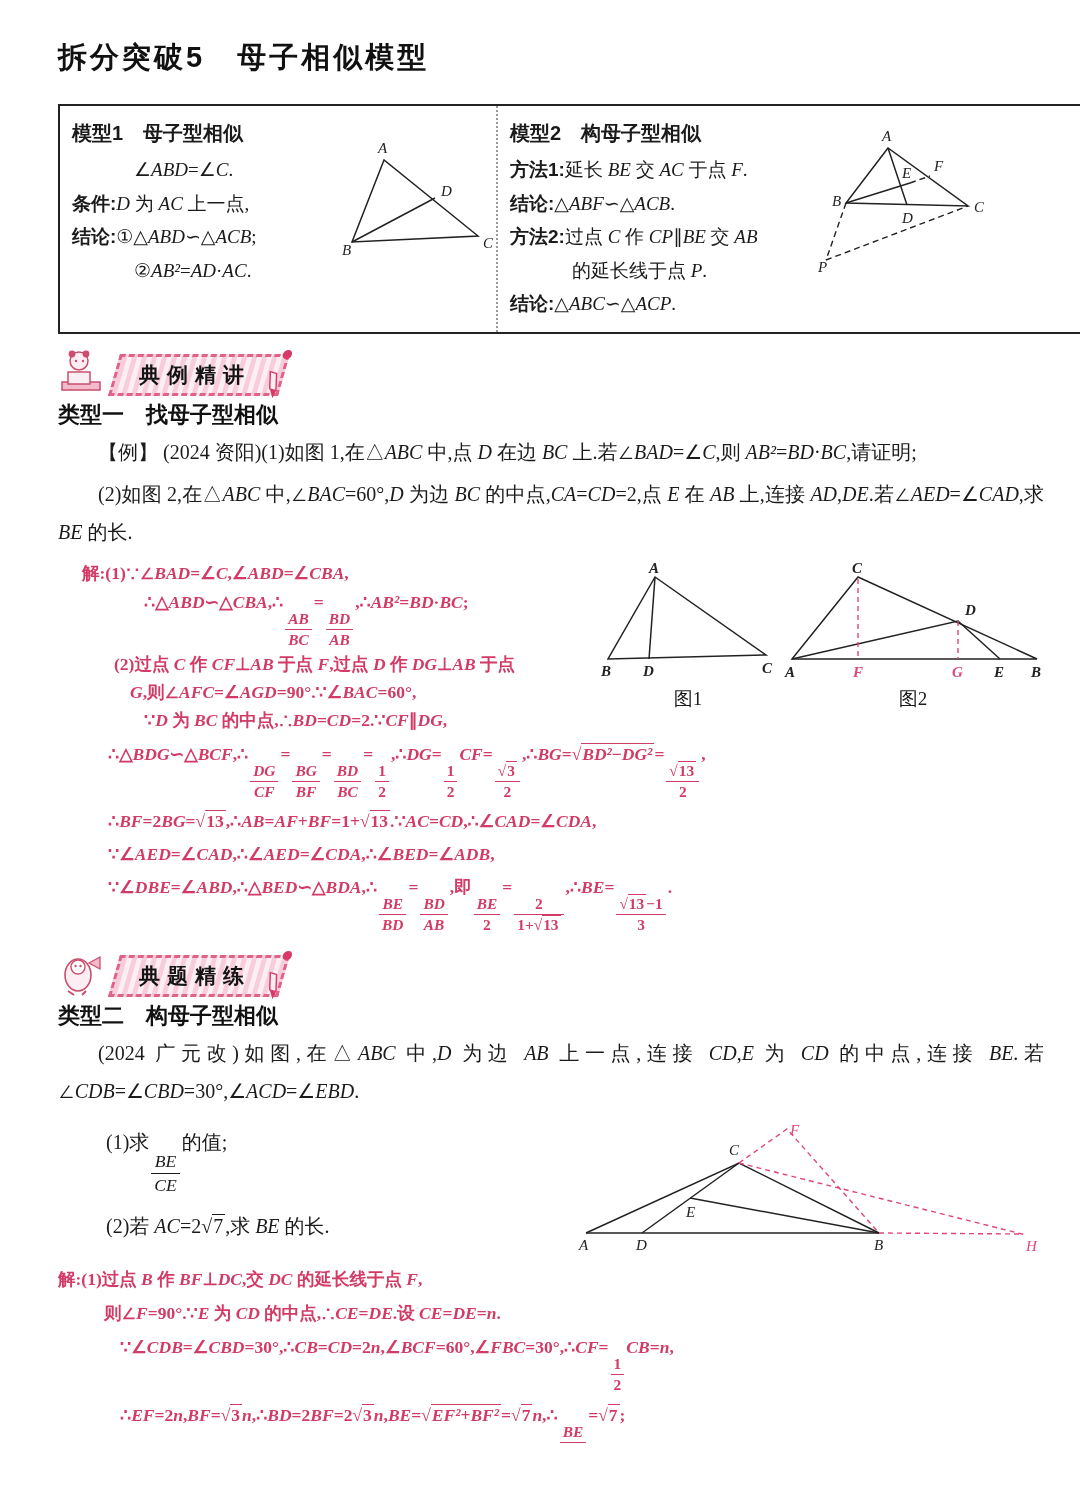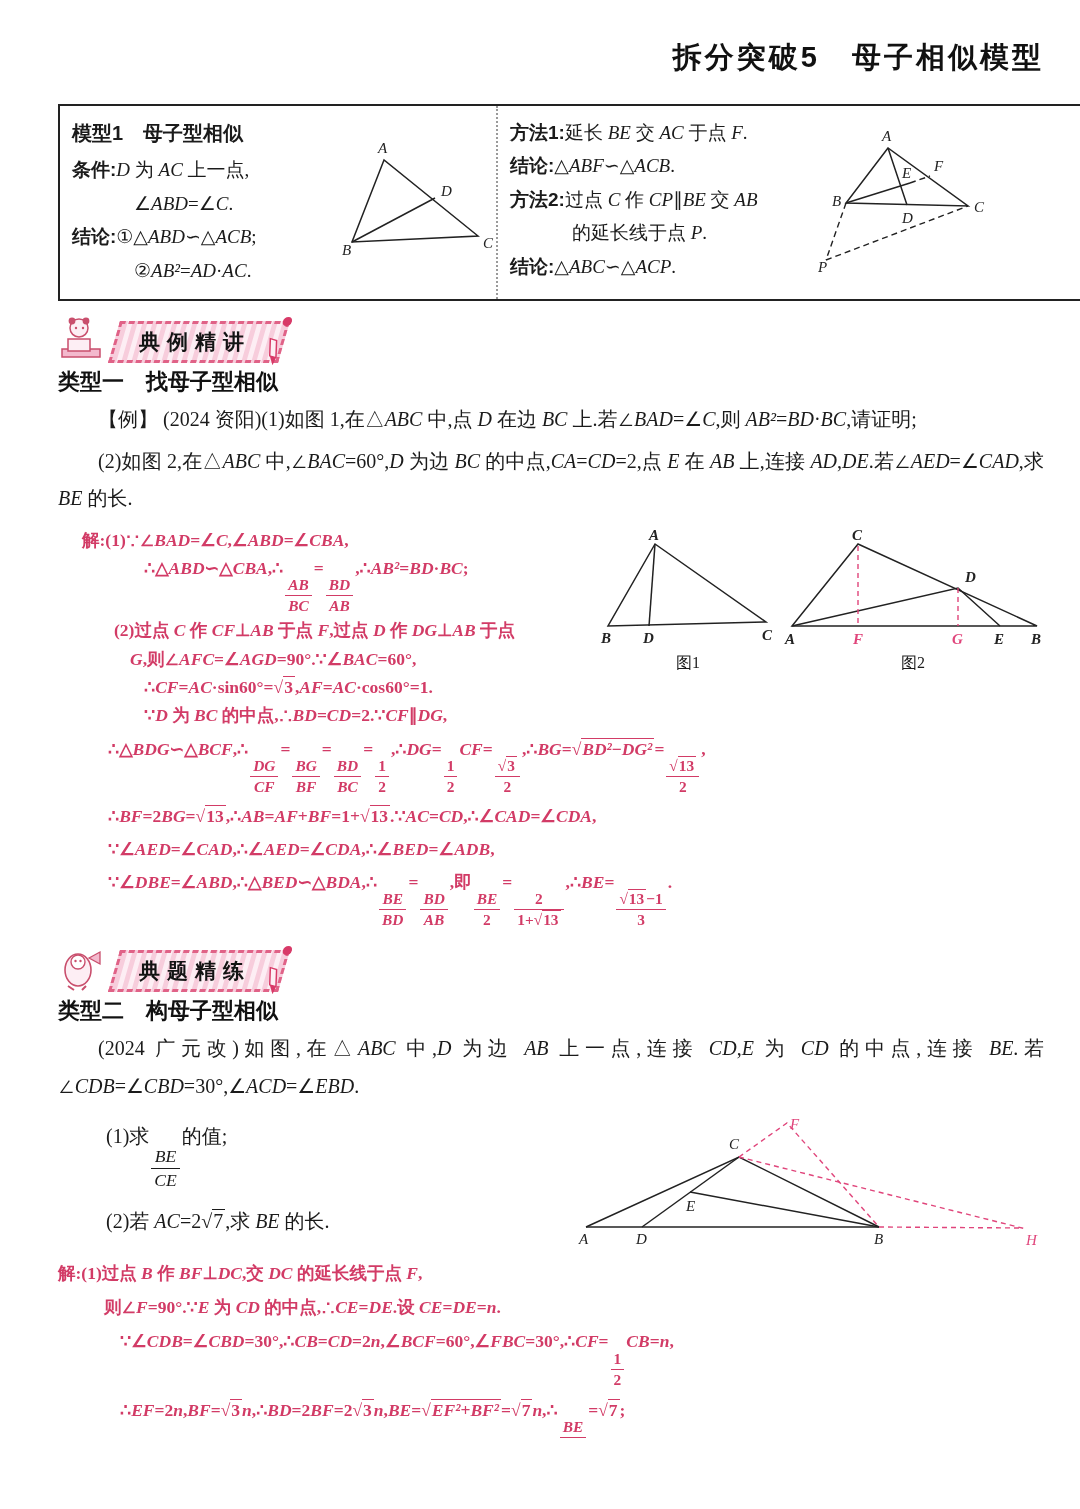--- a/index.html
+++ b/index.html
@@ -1,21 +1,21 @@
 <!DOCTYPE html>
 <html><head>
 <meta charset="utf-8">
 <style>
   * { margin:0; padding:0; box-sizing:border-box; }
   html,body { background:#f6f6f4; }
   body { width:1080px; height:1509px; margin:0 auto; background:#ffffff;
          font-family:"Liberation Serif", serif; color:#1b1b1b; overflow:hidden;
          padding:38px 36px 0 58px; }
   
-  .page-title { text-align:right; font-family:"Liberation Sans", sans-serif;
+  .page-title { text-align:left; font-family:"Liberation Sans", sans-serif;
                 font-weight:700; font-size:29px; letter-spacing:3px; color:#111; }
   
   .models-box { margin-top:26px; border:2px solid #222; display:flex; width:1059px; }
   .model-panel { padding:10px 6px 12px 12px; position:relative; font-size:19px; line-height:1.76; }
   .model-1 { width:438px; border-right:2px dotted #9a9a9a; }
   .model-2 { width:504px; }
   .model-title { font-family:"Liberation Sans", sans-serif; font-weight:700; font-size:20px; margin-bottom:2px; }
   .m-row { white-space:nowrap; }
   .lbl { font-family:"Liberation Sans", sans-serif; font-weight:700; }
   .m-ind1 { padding-left:62px; }
@@ -41,21 +41,21 @@
   
   .type-heading { font-family:"Liberation Sans", sans-serif; font-weight:700;
                   font-size:22px; margin-top:4px; color:#111; }
   .problem p { font-size:20px; line-height:1.88; text-align:justify; text-indent:2em; margin-top:4px; }
   
   .sol { color:#d23b66; font-weight:700; font-size:17.5px; }
   .sol-flex { display:flex; margin-top:8px;margin-left:24px; }
   .sol-left { width:556px; }
   .sol-left .sl { line-height:1.62; white-space:nowrap; }
   .sol-figs { flex:1; display:flex; gap:4px; padding-top:4px; }
-  .figcap { text-align:center; font-weight:400; color:#1b1b1b; font-size:16px; margin-top:0px; }
+  .figcap { text-align:center; font-weight:400; color:#1b1b1b; font-size:19px; margin-top:0px; }
   .sol-full .sl { line-height:1.55; margin-top:6px; white-space:nowrap; }
   
   i { font-style:italic; }
   .frac { display:inline-flex; flex-direction:column; text-align:center;
           vertical-align:-1.05em; line-height:1.3; margin:0 2px; font-size:0.88em; }
   .fn { border-bottom:1.7px solid currentColor; padding:0 3px; }
   .fd { padding:0 3px; }
   .sq { white-space:nowrap; }
   .rad { border-top:1.7px solid currentColor; padding:0 2px 0 1px; }
   
@@ -66,34 +66,35 @@
   .sol2 .sl { line-height:1.6; margin-top:6px; white-space:nowrap; }
 </style>
 </head>
 <body>
 
 <div class="page-title">拆分突破5　母子相似模型</div>
 
 <div class="models-box">
   <div class="model-panel model-1">
     <div class="model-title">模型1　母子型相似</div>
+    <div class="m-row m-ind1"><span>∠<i>ABD</i>=∠<i>C</i>.</span></div>
     <div class="m-row"><span class="lbl">条件:</span><span><i>D</i> 为 <i>AC</i> 上一点,</span></div>
-    <div class="m-row m-ind1"><span>∠<i>ABD</i>=∠<i>C</i>.</span></div>
     <div class="m-row"><span class="lbl">结论:</span><span>①△<i>ABD</i>∽△<i>ACB</i>;</span></div>
     <div class="m-row m-ind1"><span>②<i>AB²</i>=<i>AD</i>·<i>AC</i>.</span></div>
     <svg class="m-fig1" width="152" height="118" viewBox="0 0 152 118">
       <path class="fig-line" d="M42,20 L10,102 L136,96 Z"></path>
       <path class="fig-line" d="M10,102 L93,58"></path>
       <text x="36" y="13">A</text>
       <text x="99" y="56">D</text>
       <text x="0" y="115">B</text>
       <text x="141" y="108">C</text>
     </svg>
   </div>
   <div class="model-panel model-2">
+    <div class="model-title">模型2　构母子型相似</div>
     <div class="m-row"><span class="lbl">方法1:</span><span>延长 <i>BE</i> 交 <i>AC</i> 于点 <i>F</i>.</span></div>
     <div class="m-row"><span class="lbl">结论:</span><span>△<i>ABF</i>∽△<i>ACB</i>.</span></div>
     <div class="m-row"><span class="lbl">方法2:</span><span>过点 <i>C</i> 作 <i>CP</i>∥<i>BE</i> 交 <i>AB</i></span></div>
     <div class="m-row m-ind1"><span>的延长线于点 <i>P</i>.</span></div>
     <div class="m-row"><span class="lbl">结论:</span><span>△<i>ABC</i>∽△<i>ACP</i>.</span></div>
     <svg class="m-fig2" width="188" height="152" viewBox="0 0 188 152">
       <path class="fig-line" d="M70,22 L28,77 L150,80 Z"></path>
       <path class="fig-line" d="M70,22 L89,79"></path>
       <path class="fig-line" d="M28,77 L92,57"></path>
       <path class="fig-dash" d="M92,57 L112,50"></path>
@@ -141,21 +142,20 @@
     <div class="sl">解:(1)∵∠<i>BAD</i>=∠<i>C</i>,∠<i>ABD</i>=∠<i>CBA</i>,</div>
     <div class="sl" style="padding-left:62px">∴△<i>ABD</i>∽△<i>CBA</i>,∴<span class="frac">
           <span class="fn"><i>AB</i></span>
           <span class="fd"><i>BC</i></span>
         </span>=<span class="frac">
           <span class="fn"><i>BD</i></span>
           <span class="fd"><i>AB</i></span>
         </span>,∴<i>AB²</i>=<i>BD</i>·<i>BC</i>;</div>
     <div class="sl" style="padding-left:32px">(2)过点 <i>C</i> 作 <i>CF</i>⊥<i>AB</i> 于点 <i>F</i>,过点 <i>D</i> 作 <i>DG</i>⊥<i>AB</i> 于点</div>
     <div class="sl" style="padding-left:48px"><i>G</i>,则∠<i>AFC</i>=∠<i>AGD</i>=90°.∵∠<i>BAC</i>=60°,</div>
-    <div class="sl" style="padding-left:62px">∴<i>CF</i>=<i>AC</i>·sin60°=<span class="sq">√<span class="rad">3</span></span>,<i>AF</i>=<i>AC</i>·cos60°=1.</div>
     <div class="sl" style="padding-left:62px">∵<i>D</i> 为 <i>BC</i> 的中点,∴<i>BD</i>=<i>CD</i>=2.∵<i>CF</i>∥<i>DG</i>,</div>
   </div>
   <div class="sol-figs">
     <div>
       <svg width="180" height="118" viewBox="0 0 180 118">
         <path class="fig-line" d="M57,14 L10,96 L168,92 Z"></path>
         <path class="fig-line" d="M57,14 L51,96"></path>
         <text x="51" y="10">A</text>
         <text x="3" y="113">B</text>
         <text x="45" y="113">D</text>

